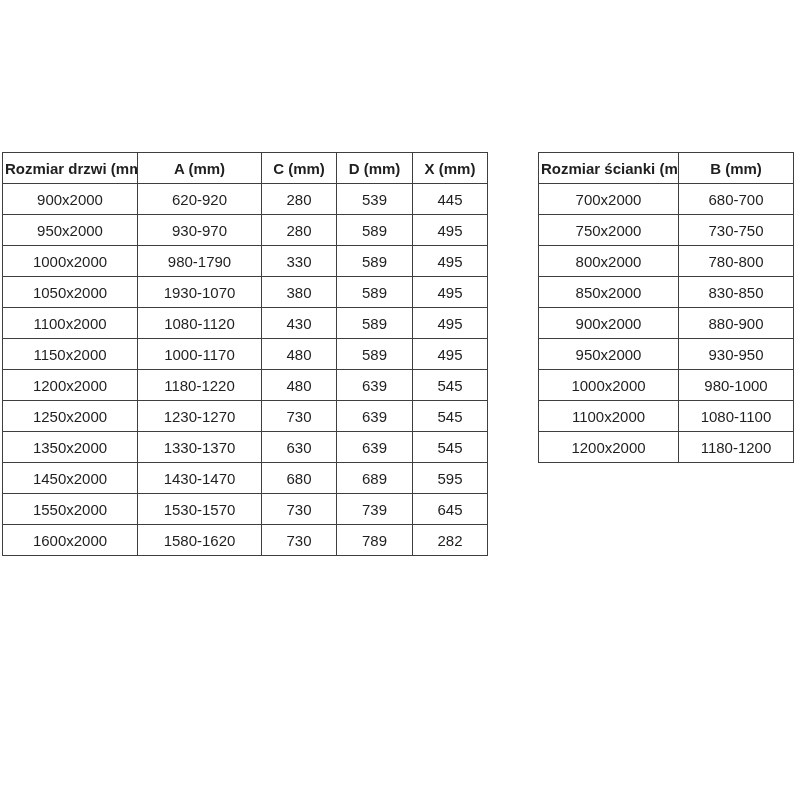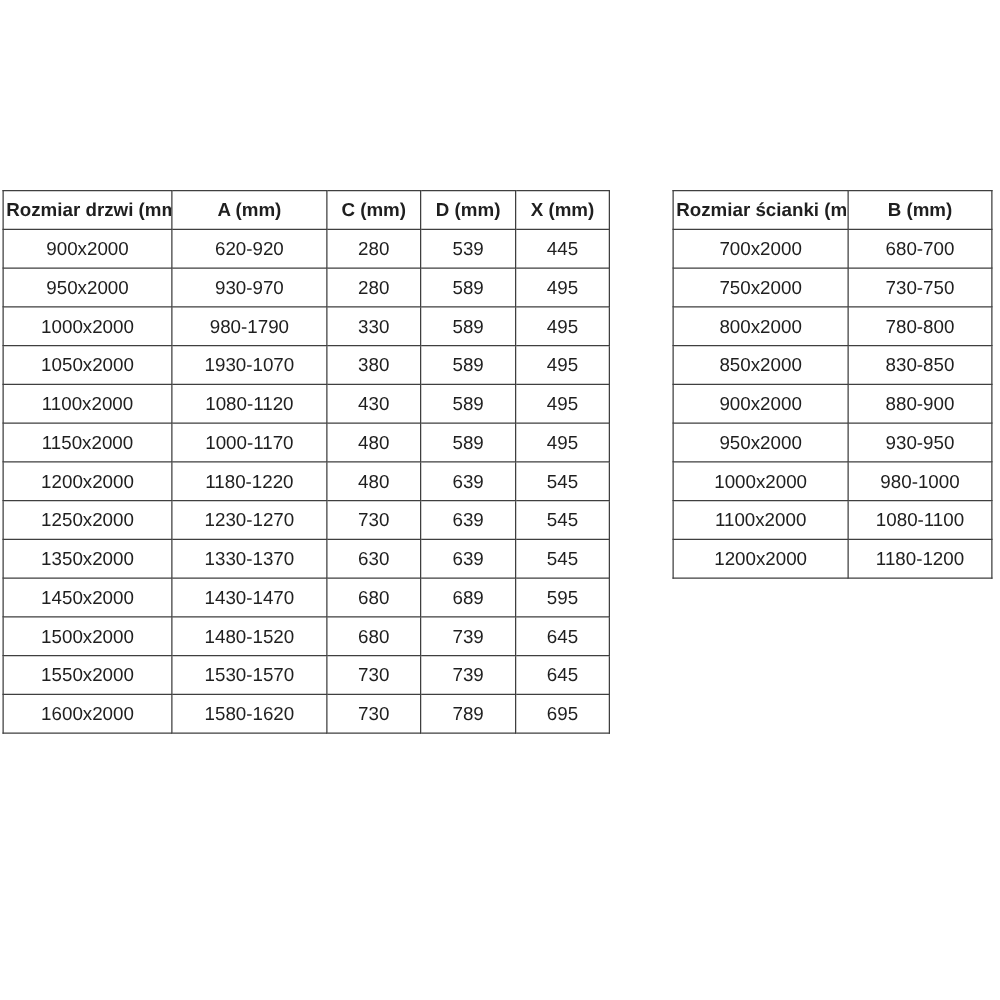--- a/index.html
+++ b/index.html
@@ -136,39 +136,32 @@
           <td>545</td>
         </tr>
         <tr>
           <td>1450x2000</td>
           <td>1430-1470</td>
           <td>680</td>
           <td>689</td>
           <td>595</td>
         </tr>
         <tr>
-          <td>1500x2000</td>
-          <td>1480-1520</td>
-          <td>680</td>
-          <td>739</td>
-          <td>645</td>
-        </tr>
-        <tr>
           <td>1550x2000</td>
           <td>1530-1570</td>
           <td>730</td>
           <td>739</td>
           <td>645</td>
         </tr>
         <tr>
           <td>1600x2000</td>
           <td>1580-1620</td>
           <td>730</td>
           <td>789</td>
-          <td>695</td>
+          <td>282</td>
         </tr>
       </tbody>
     </table>
 
   <table class="spec" id="walls-table">
   <colgroup>
         <col style="width: 140px;">
         <col style="width: 115px;">
       </colgroup>
       <thead>

